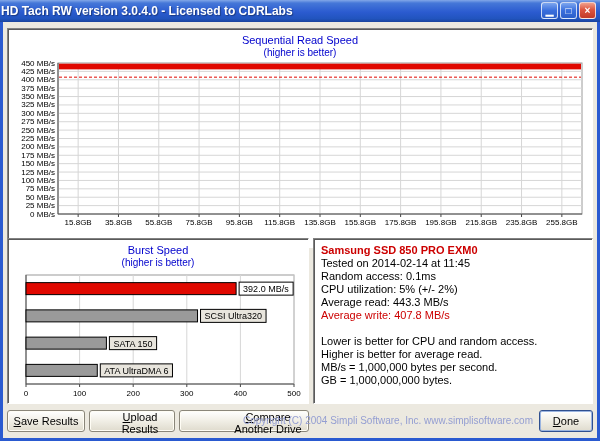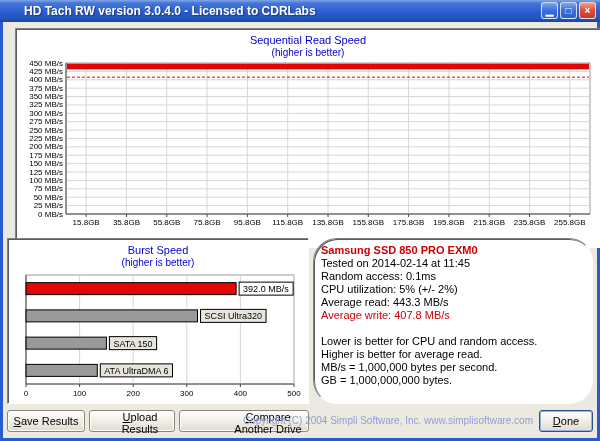--- a/index.html
+++ b/index.html
@@ -8,42 +8,42 @@
 
   .window {
     position:relative; width:600px; height:441px;
     background:#ece9e0;
     border:3px solid #2a5ad0; border-top:none;
   }
   .titlebar {
     position:absolute; top:-0px; left:-3px; right:-3px; height:22px;
     background:linear-gradient(180deg,#82a7e8 0%,#4577d8 14%,#2b5bd0 55%,#2154be 85%,#1b449c 100%);
     color:#fff; font-size:12px; font-weight:bold; line-height:22px;
-    padding-left:24px; text-shadow:1px 1px 1px #1a3a80;
+    padding-left:1px; text-shadow:1px 1px 1px #1a3a80;
     white-space:nowrap; overflow:hidden;
   }
   .winbtns { position:absolute; top:2px; right:4px; display:flex; gap:2px; }
   .winbtn {
     width:17px; height:17px; border-radius:3px; border:1px solid rgba(255,255,255,.75);
     background:linear-gradient(180deg,#7da6ef,#3a6fdd 50%,#2c5ec9);
     color:#fff; font-size:10px; font-weight:bold; line-height:15px; text-align:center;
     text-shadow:none;
   }
   .winbtn.close { background:linear-gradient(180deg,#f0a08c,#dd5540 45%,#c23a28); }
 
   .content { position:absolute; top:22px; left:0; right:0; bottom:0; }
 
   .panel {
     position:absolute; background:#fff;
     border:1px solid; border-color:#828282 #ffffff #ffffff #828282;
     box-shadow:inset 1px 1px 0 #5a5a5a;
   }
-  .seq-panel   { left:4px;  top:6px;   width:586px; height:220px;margin-left:8px; }
+  .seq-panel   { left:4px;  top:6px;   width:586px; height:220px; }
   .burst-panel { left:4px;  top:216px; width:302px; height:166px;padding-left:24px; }
-  .info-panel  { left:310px; top:216px; width:280px; height:166px;border-radius:24px; }
+  .info-panel  { left:310px; top:216px; width:280px; height:166px; }
 
   .chart-title { position:absolute; top:5px;  left:0; right:0; text-align:center; color:#0000cc; font-size:11px; }
   .chart-sub   { position:absolute; top:18px; left:0; right:0; text-align:center; color:#0000cc; font-size:10px; }
 
   .seq-plot   { position:absolute; left:6px; right:6px; top:32px; bottom:4px; }
   .burst-plot { position:absolute; left:6px; right:6px; top:34px; bottom:4px; }
   svg text { font-family:"Liberation Sans", sans-serif; }
 
   #info-lines { padding:5px 7px; }
   .info-line { height:13px; font-size:11px; color:#000; white-space:nowrap; overflow:hidden; }

